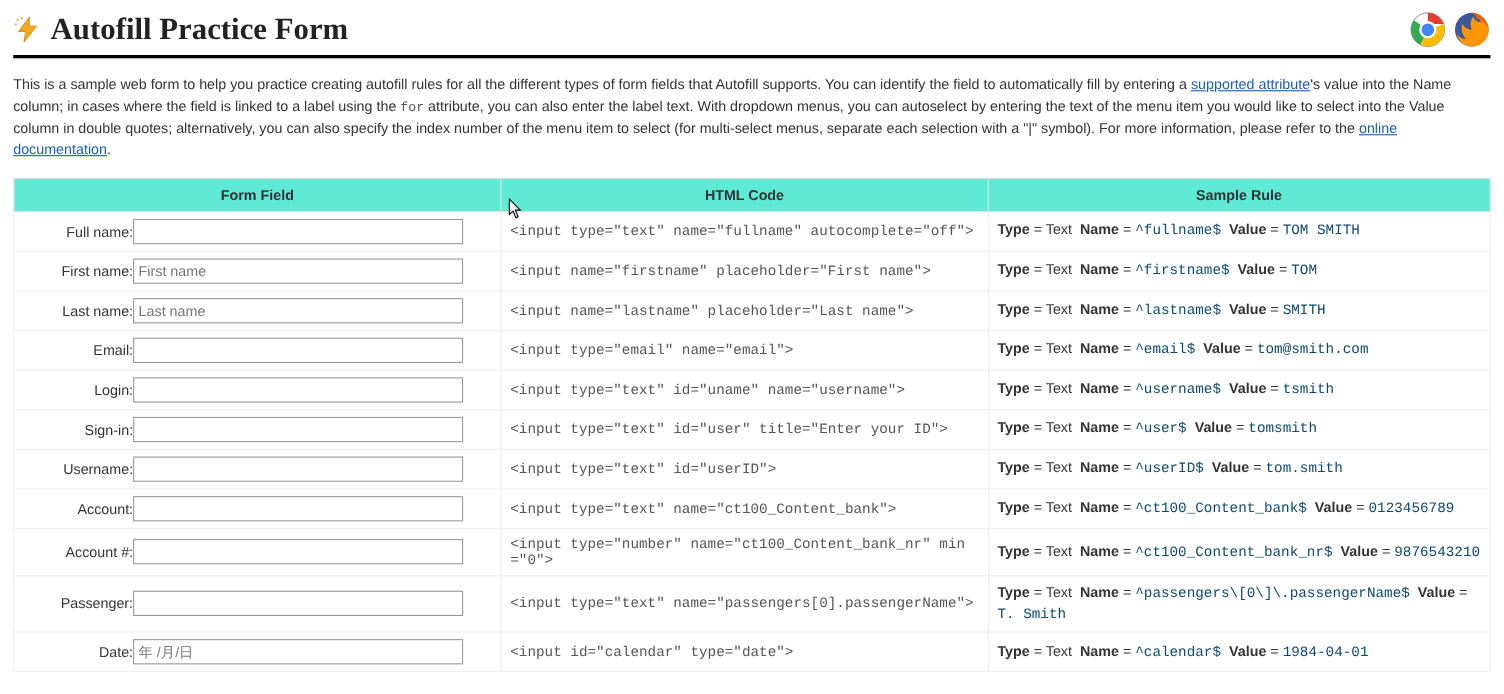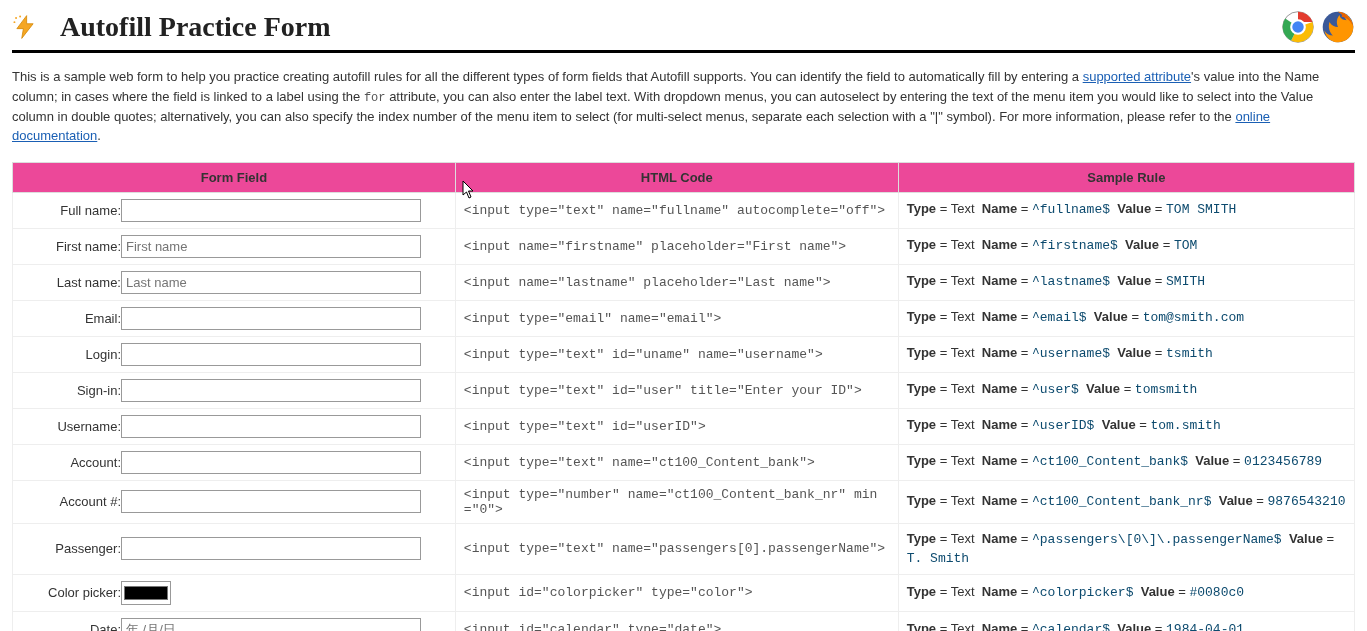--- a/index.html
+++ b/index.html
@@ -13,21 +13,21 @@
   }
   .header-row {
     display: flex;
     align-items: center;
     justify-content: space-between;
     margin-bottom: 4px;
   }
   .logo-title {
     display: flex;
     align-items: center;
-    gap: 22px;
+    gap: 8px;
   }
   .app-logo {
     width: 26px;
     height: 26px;
     display: inline-block;
   }
   h1 {
     font-family: Georgia, 'Times New Roman', serif;
     font-weight: bold;
     font-size: 28px;
@@ -58,21 +58,21 @@
     font-family: "Courier New", monospace;
     font-size: 12px;
     color: #555;
   }
   table.form-table {
     width: 100%;
     border-collapse: collapse;
     table-layout: fixed;
   }
   table.form-table th {
-    background: #ec4899;
+    background: #5eead4;
     border: 1px solid #ddd;
     padding: 7px 8px;
     font-weight: bold;
     text-align: center;
     font-size: 13px;
   }
   table.form-table td {
     border: 1px solid #eee;
     padding: 6px 8px;
     vertical-align: middle;
@@ -279,30 +279,20 @@
             <span class="field-label">Passenger:</span>
             <input class="field-input" type="text" style="">
           </div>
         </td>
         <td class="code-cell">&lt;input type="text" name="passengers[0].passengerName"&gt;</td>
         <td class="rule-cell"><span class="k">Type</span> = Text&nbsp; <span class="k">Name</span> = <span class="mono">^passengers\[0\]\.passengerName$</span>&nbsp; <span class="k">Value</span> = <span class="mono">T. Smith</span></td>
       </tr>
       <tr>
         <td>
           <div class="field-cell">
-            <span class="field-label">Color picker:</span>
-            <input class="field-input" type="color" value="#000000" style="">
-          </div>
-        </td>
-        <td class="code-cell">&lt;input id="colorpicker" type="color"&gt;</td>
-        <td class="rule-cell"><span class="k">Type</span> = Text&nbsp; <span class="k">Name</span> = <span class="mono">^colorpicker$</span>&nbsp; <span class="k">Value</span> = <span class="mono">#0080c0</span></td>
-      </tr>
-      <tr>
-        <td>
-          <div class="field-cell">
             <span class="field-label">Date:</span>
             <input class="field-input" type="text" placeholder="年 /月/日" style="">
           </div>
         </td>
         <td class="code-cell">&lt;input id="calendar" type="date"&gt;</td>
         <td class="rule-cell"><span class="k">Type</span> = Text&nbsp; <span class="k">Name</span> = <span class="mono">^calendar$</span>&nbsp; <span class="k">Value</span> = <span class="mono">1984-04-01</span></td>
       </tr>
     </tbody>
 </table>
 

